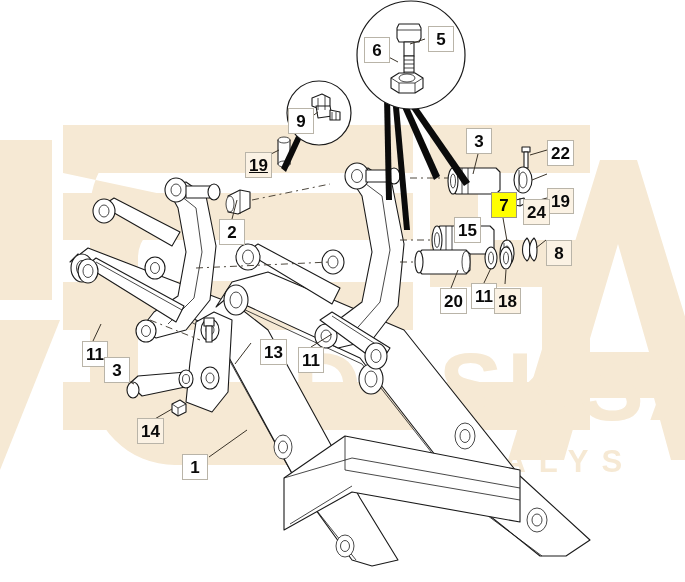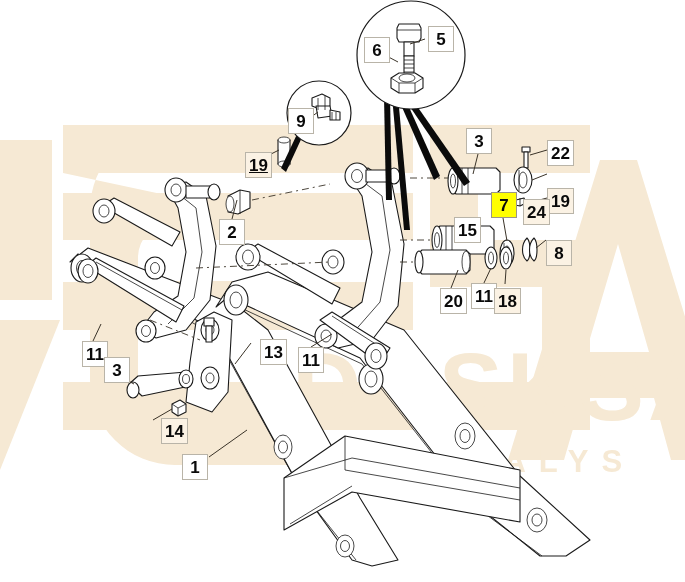--- a/index.html
+++ b/index.html
@@ -301,21 +301,21 @@
   <div class="lbl" style="left:428px; top:26px;">5</div>
   <div class="lbl" style="left:364px; top:37px;">6</div>
   <div class="lbl hl" style="left:491px; top:192px;">7</div>
   <div class="lbl onwm" style="left:546px; top:240px;">8</div>
   <div class="lbl" style="left:288px; top:108px;">9</div>
   <div class="lbl" style="left:440px; top:288px;">20</div>
   <div class="lbl" style="left:82px;  top:341px;">11</div>
   <div class="lbl" style="left:298px; top:347px;">11</div>
   <div class="lbl" style="left:104px; top:357px;">3</div>
   <div class="lbl" style="left:260px; top:330px;margin-top:9px;">13</div>
-  <div class="lbl onwm" style="left:137px; top:418px;margin-left:24px;">14</div>
+  <div class="lbl onwm" style="left:137px; top:418px;">14</div>
   <div class="lbl" style="left:454px; top:197px;margin-top:20px;">15</div>
   <div class="lbl" style="left:471px; top:283px;">11</div>
   <div class="lbl onwm" style="left:494px; top:288px;">18</div>
   <div class="lbl onwm" style="left:245px; top:152px;text-decoration:underline;">19</div>
   <div class="lbl" style="left:547px; top:140px;">22</div>
   <div class="lbl onwm" style="left:547px; top:188px;">19</div>
   <div class="lbl onwm" style="left:523px; top:164px;margin-top:35px;">24</div>
 
 </div>
 

